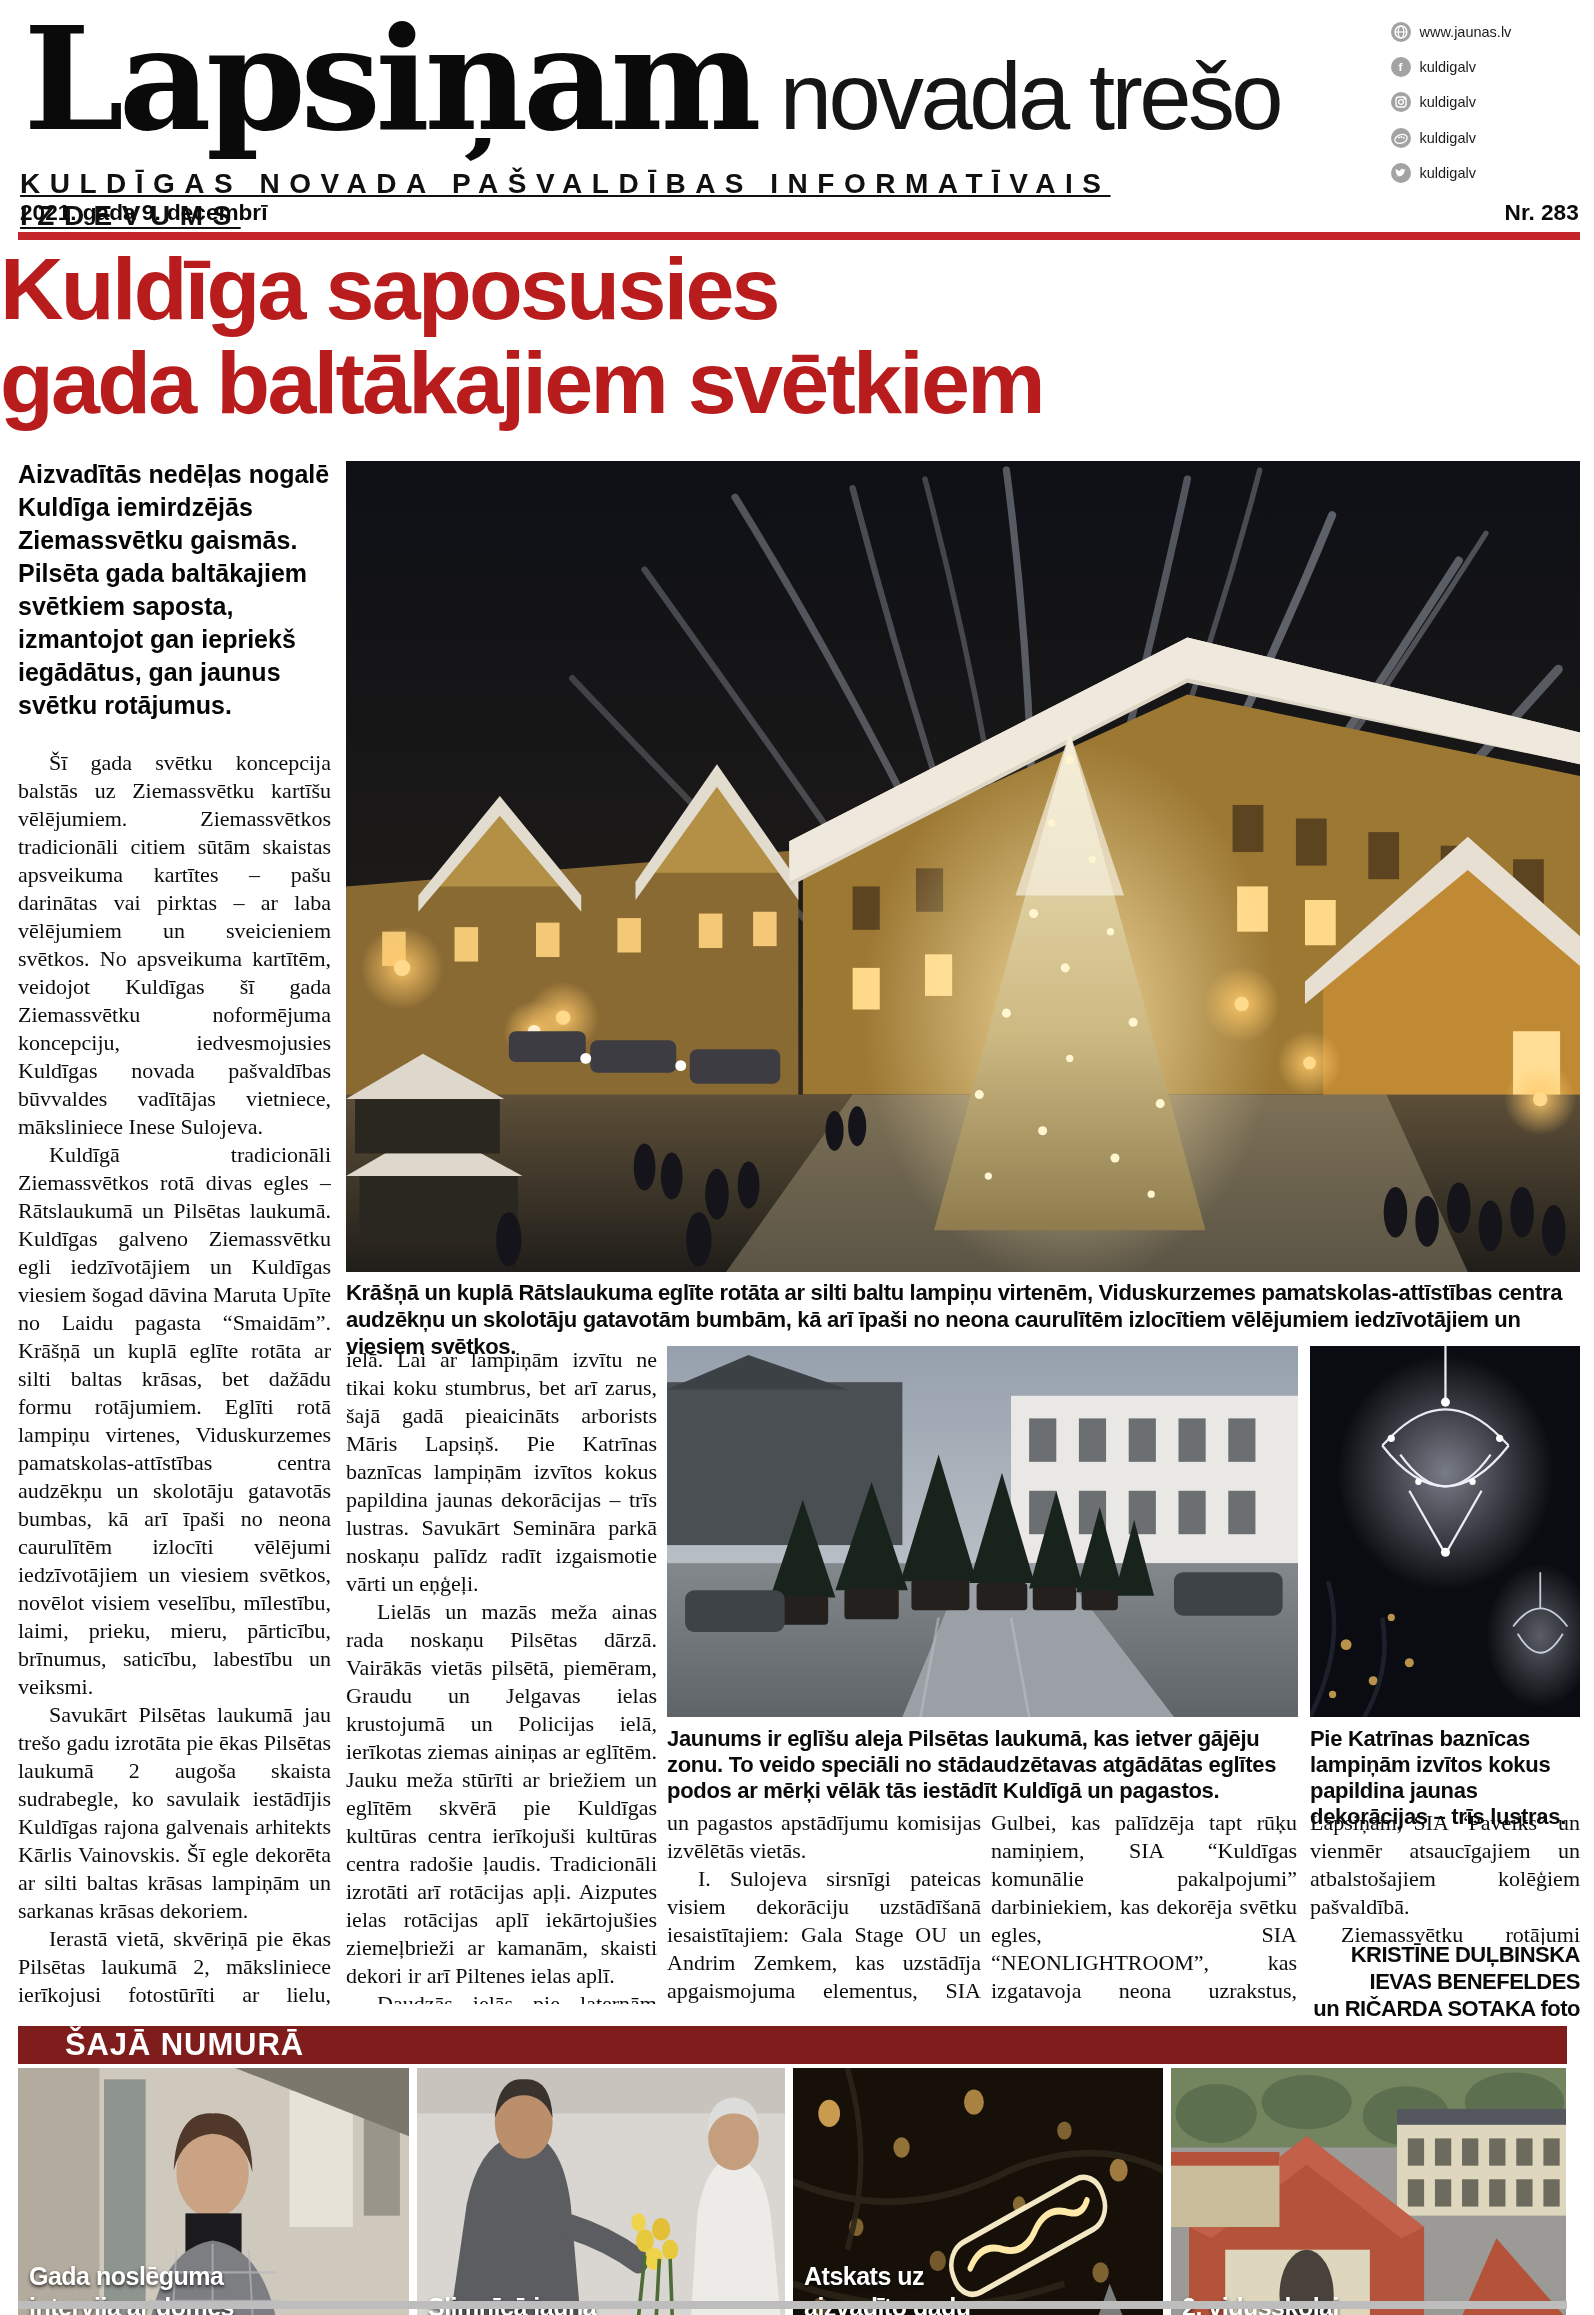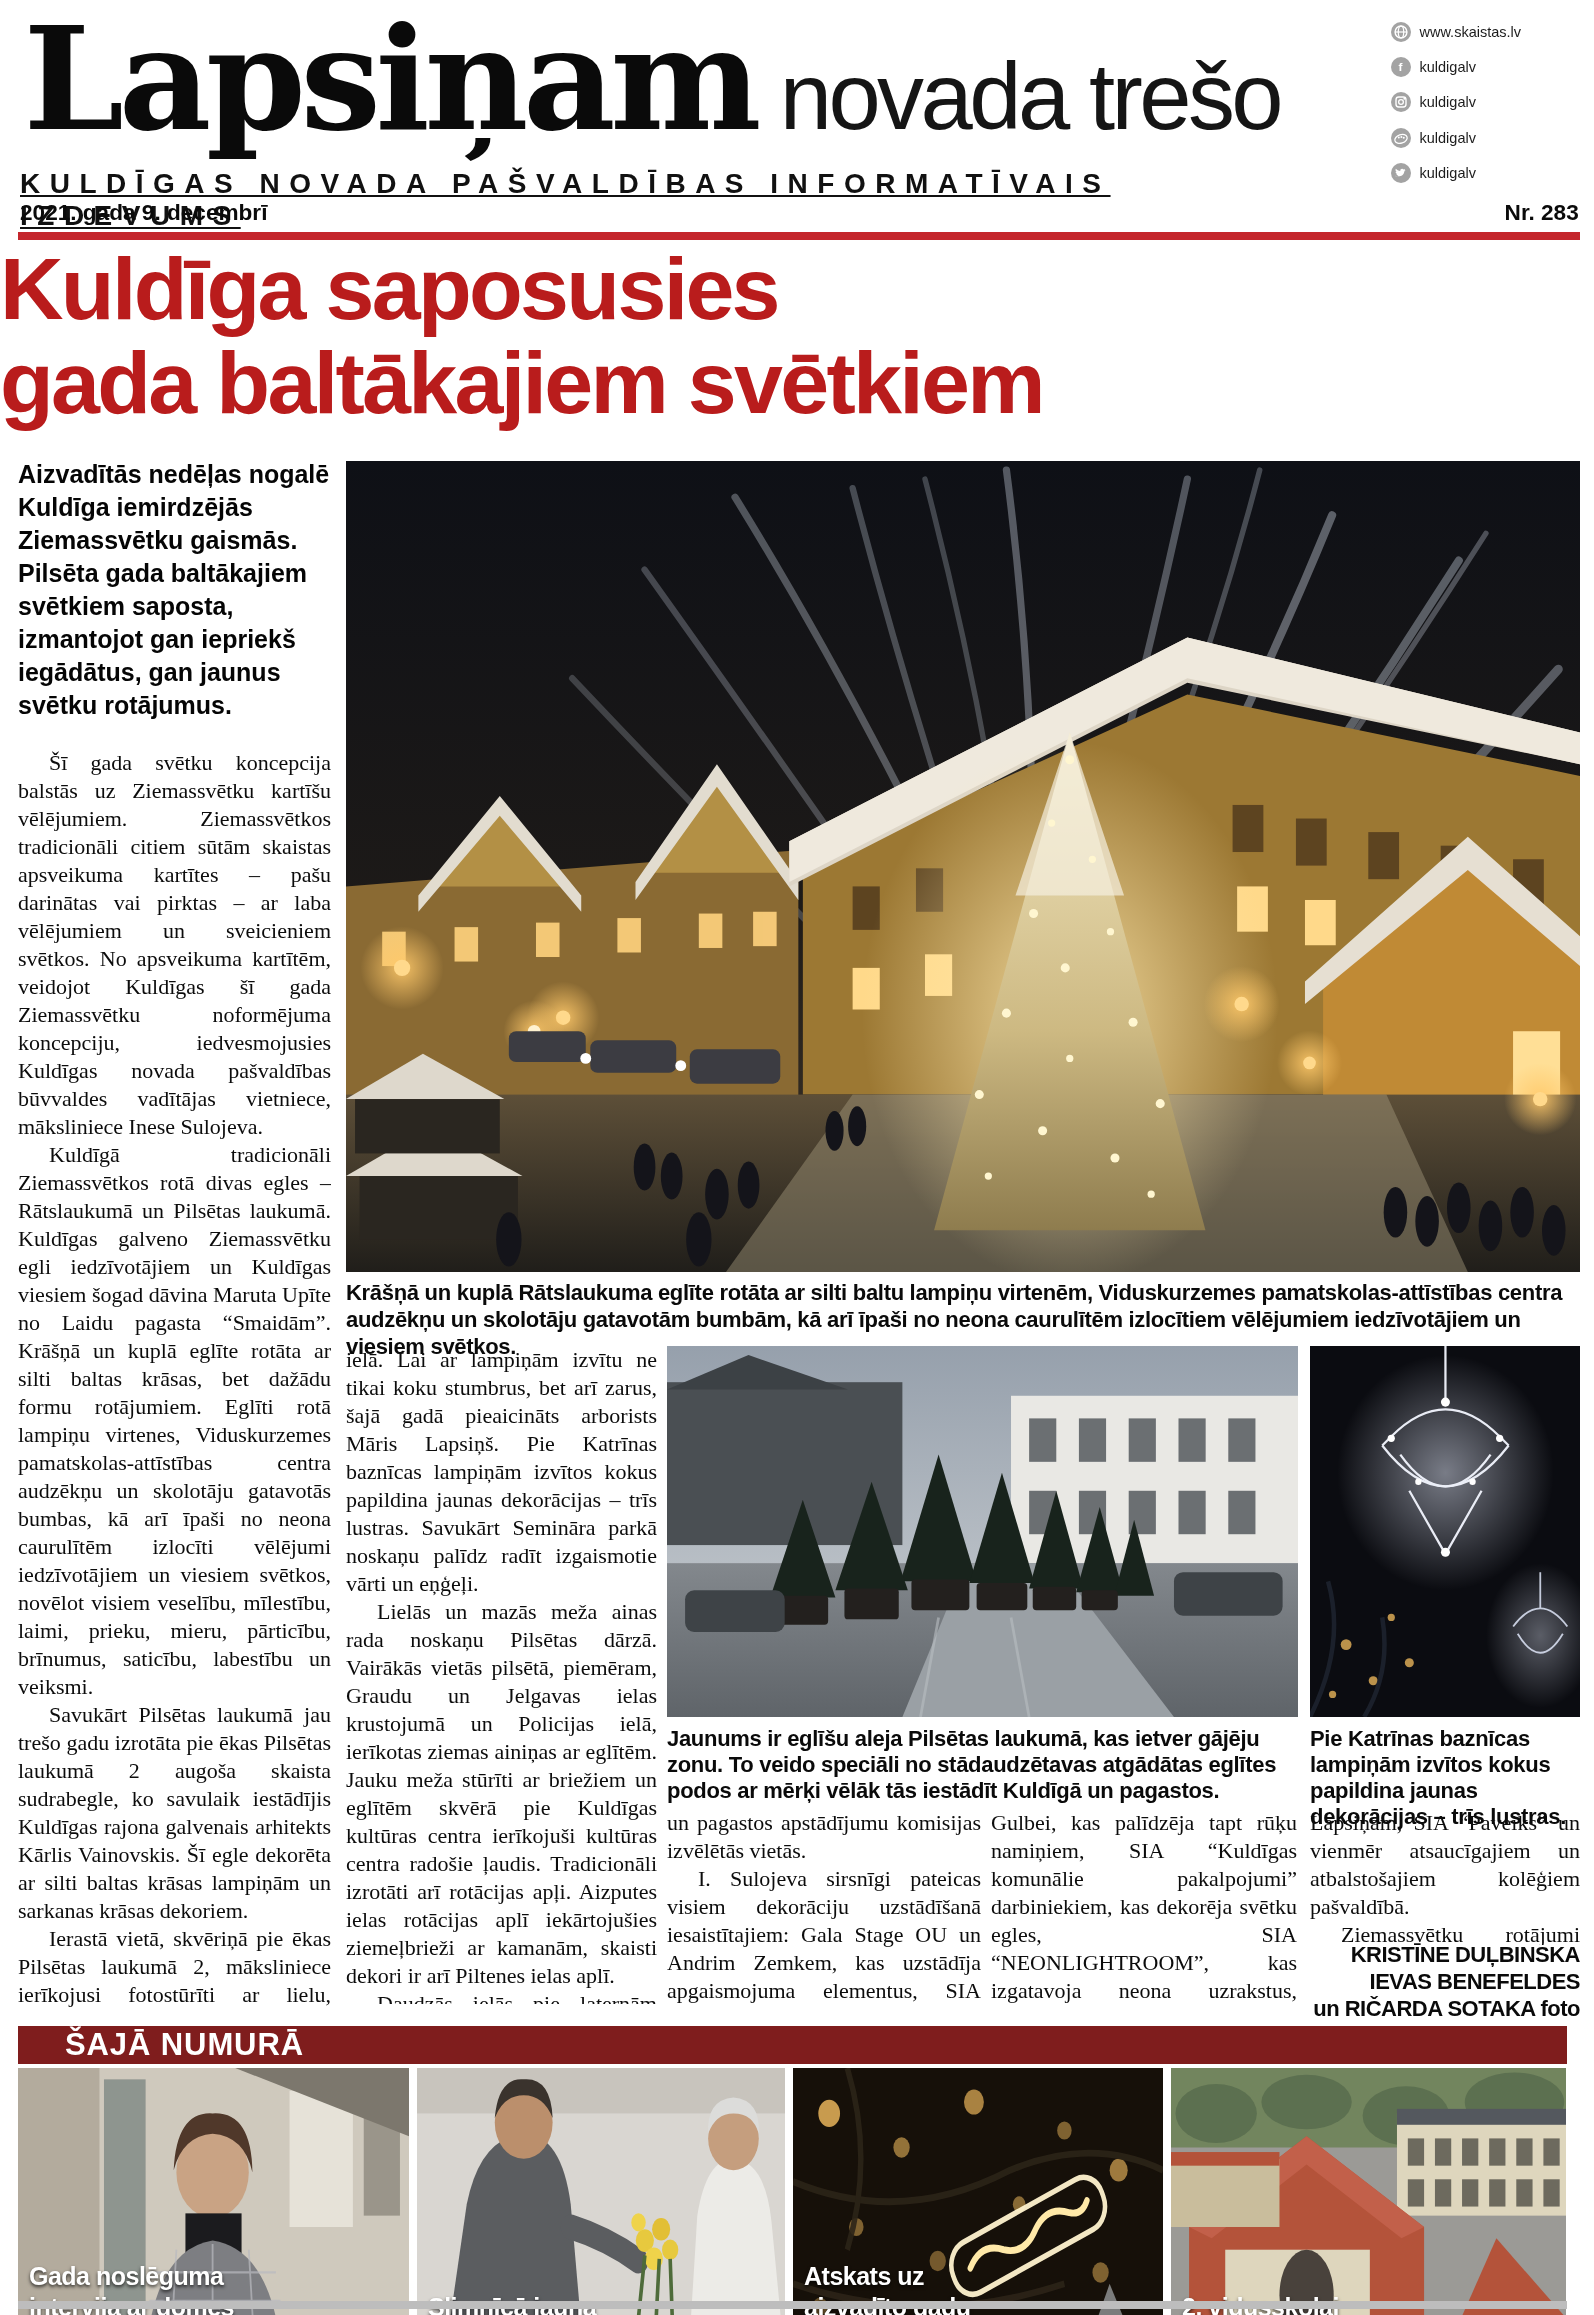--- a/index.html
+++ b/index.html
@@ -78,21 +78,21 @@
 
   <div class="abs" id="social">
     <div class="soc-row">
       <span class="soc-ico">
         <svg width="20" height="20" viewBox="0 0 22 22">
             <circle cx="11" cy="11" r="6.5" fill="none" stroke="#fff" stroke-width="1.6"></circle>
             <ellipse cx="11" cy="11" rx="3" ry="6.5" fill="none" stroke="#fff" stroke-width="1.3"></ellipse>
             <line x1="4.5" y1="11" x2="17.5" y2="11" stroke="#fff" stroke-width="1.3"></line>
           </svg>
       </span>
-      <span class="soc-label">www.skaistas.lv</span>
+      <span class="soc-label">www.jaunas.lv</span>
     </div>
     <div class="soc-row">
       <span class="soc-ico">f</span>
       <span class="soc-label">kuldigalv</span>
     </div>
     <div class="soc-row">
       <span class="soc-ico">
         <svg width="20" height="20" viewBox="0 0 22 22">
             <rect x="5.5" y="5.5" width="11" height="11" rx="3" fill="none" stroke="#fff" stroke-width="1.5"></rect>
             <circle cx="11" cy="11" r="2.6" fill="none" stroke="#fff" stroke-width="1.4"></circle>

